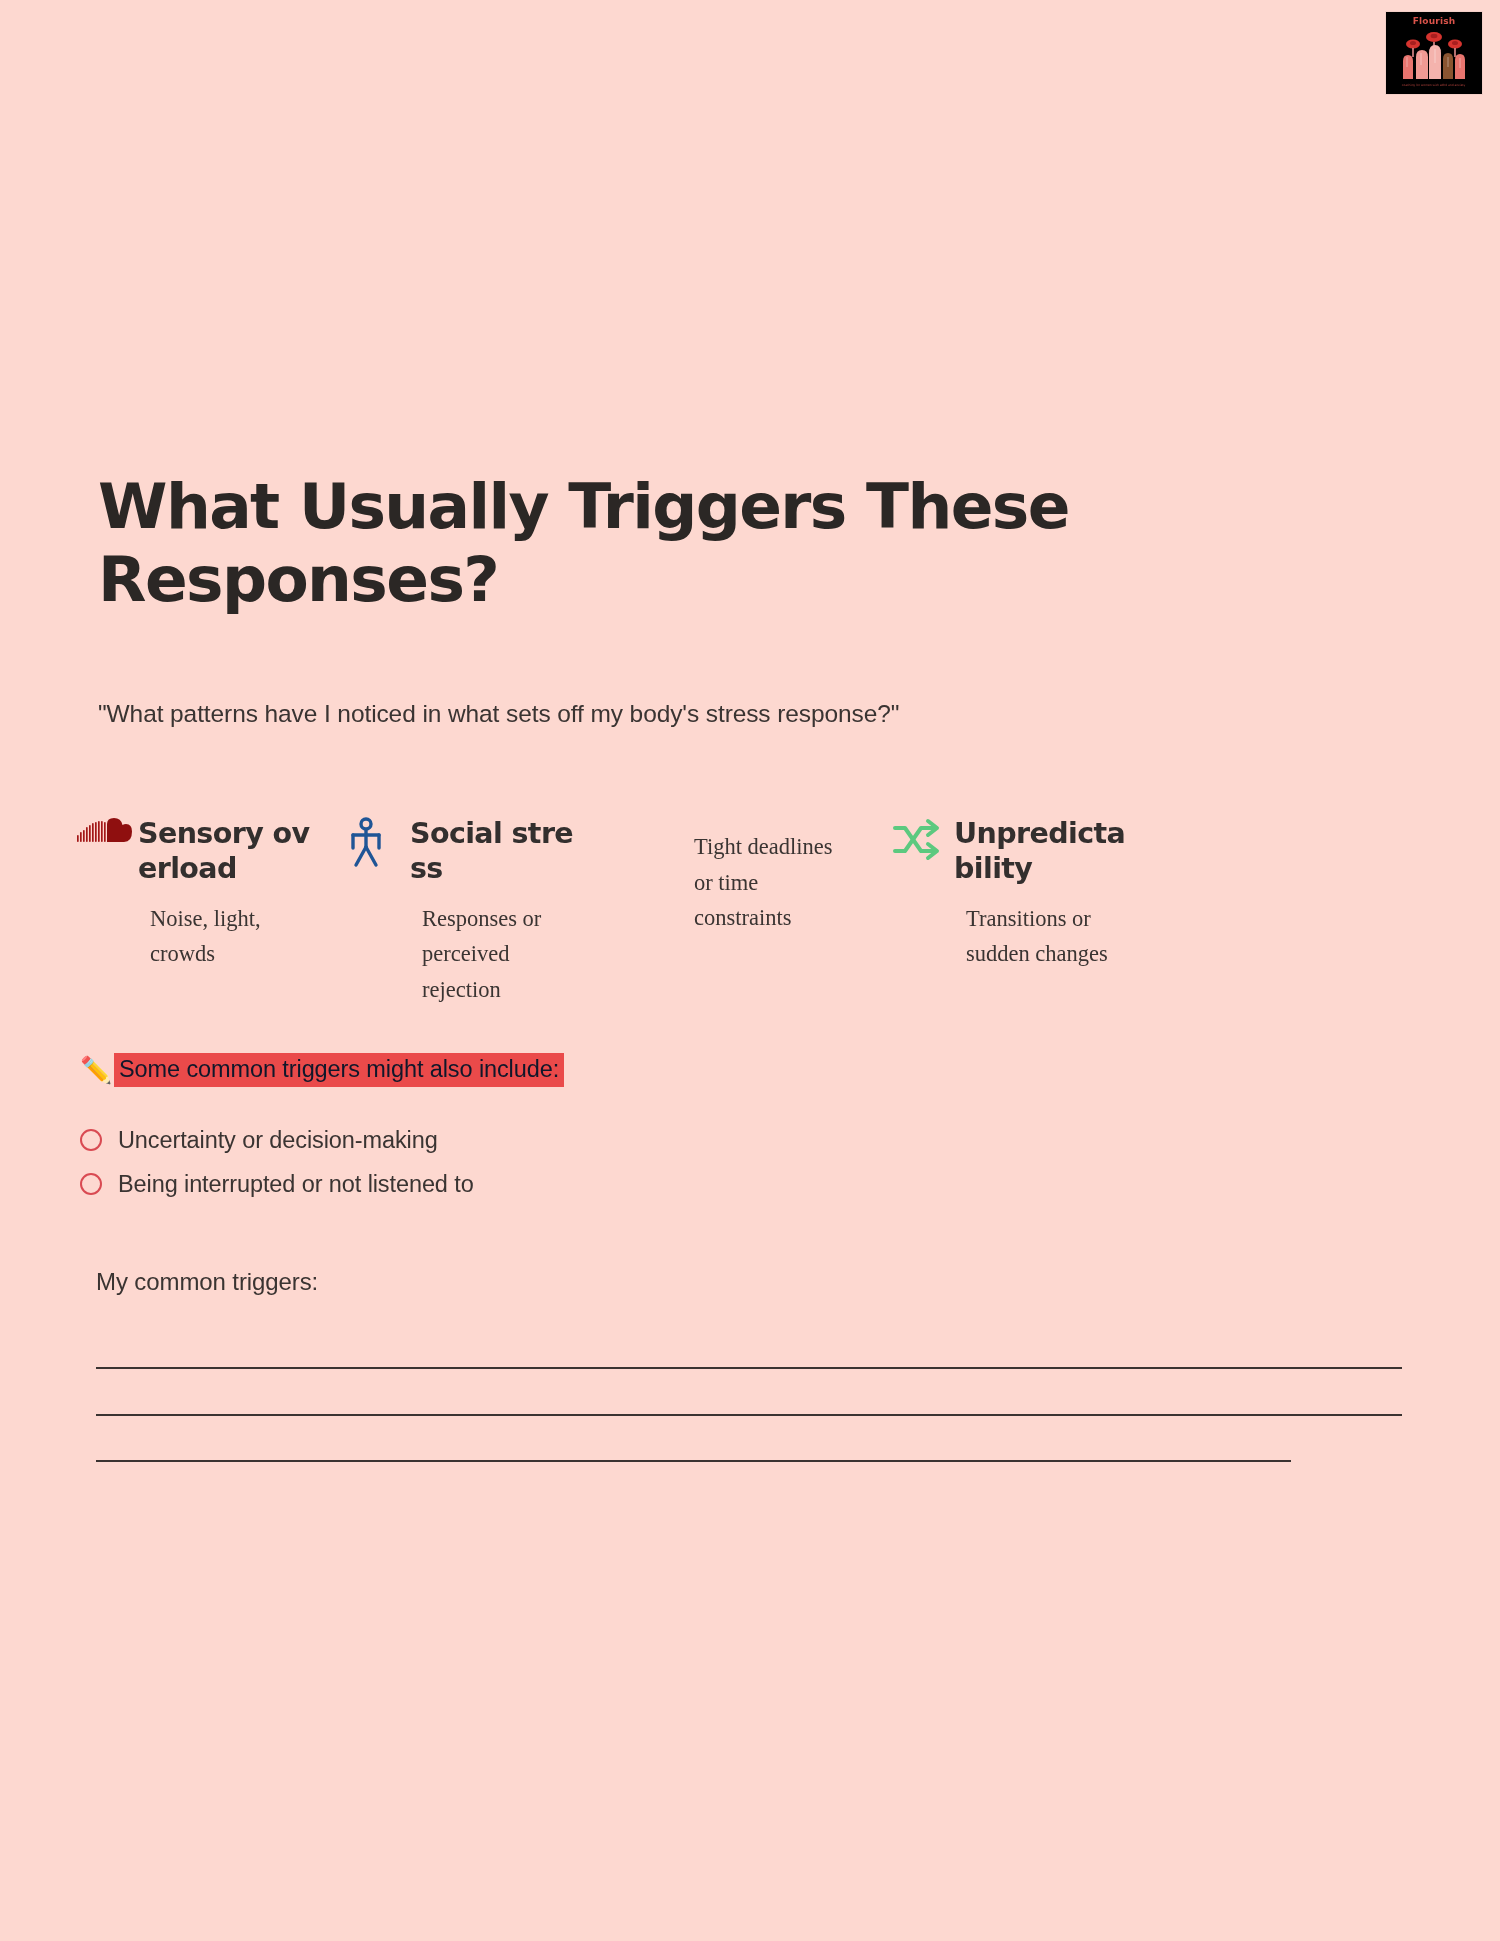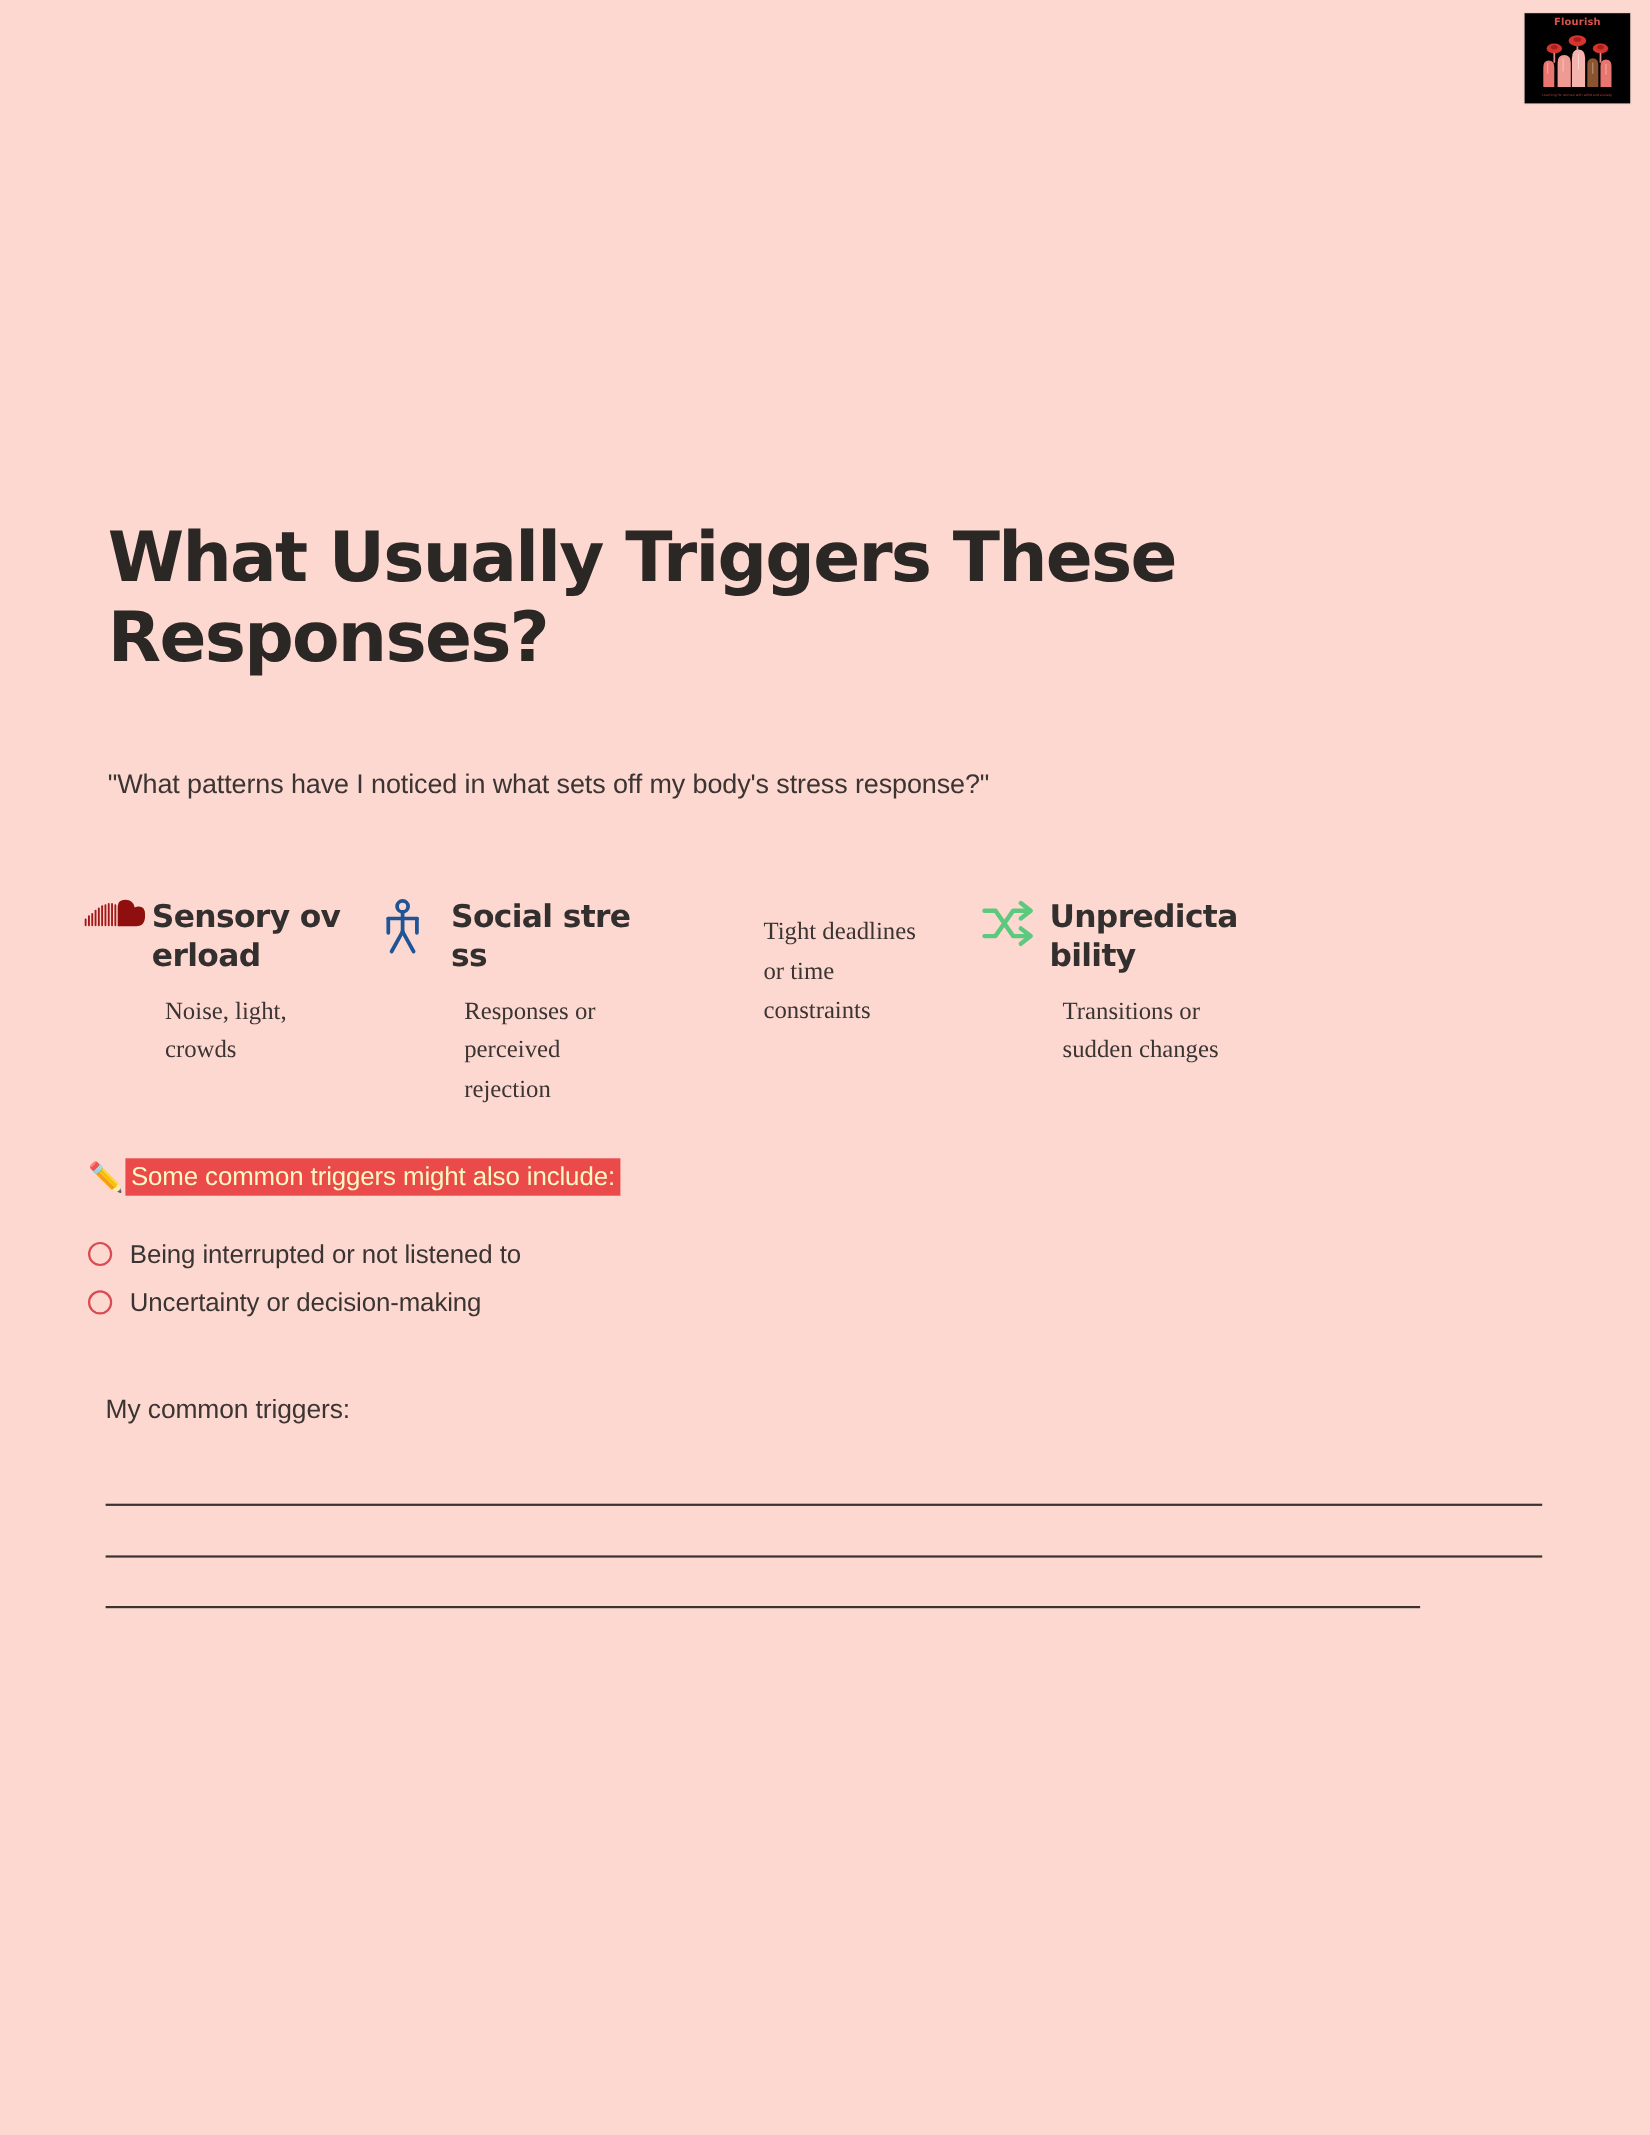--- a/index.html
+++ b/index.html
@@ -140,21 +140,21 @@
   }
   .note-emoji {
     font-size: 26px;
     line-height: 1;
     margin-right: 4px;
     width: 30px;
     text-align: center;
   }
   .note-text {
     background: #ea4a4a;
-    color: #fef9c3;
+    color: #0f172a;
     font-size: 23.5px;
     padding: 3px 5px 5px 5px;
     line-height: 1.12;
     letter-spacing: -0.1px;
   }
 
   
   .checklist {
     position: absolute;
     left: 80px;
@@ -315,24 +315,24 @@
 </div>
 
 <div class="note-row">
   <span class="note-emoji">✏️</span>
   <span class="note-text">Some common triggers might also include:</span>
 </div>
 
 <div class="checklist">
   <div class="check-item">
     <span class="check-circle"></span>
-    <span class="check-text">Being interrupted or not listened to</span>
+    <span class="check-text">Uncertainty or decision-making</span>
   </div>
   <div class="check-item">
     <span class="check-circle"></span>
-    <span class="check-text">Uncertainty or decision-making</span>
+    <span class="check-text">Being interrupted or not listened to</span>
   </div>
 </div>
 
 <div class="prompt">My common triggers:</div>
 <div class="rule rule-1"></div>
 <div class="rule rule-2"></div>
 <div class="rule rule-3"></div>
 
 </body></html>

